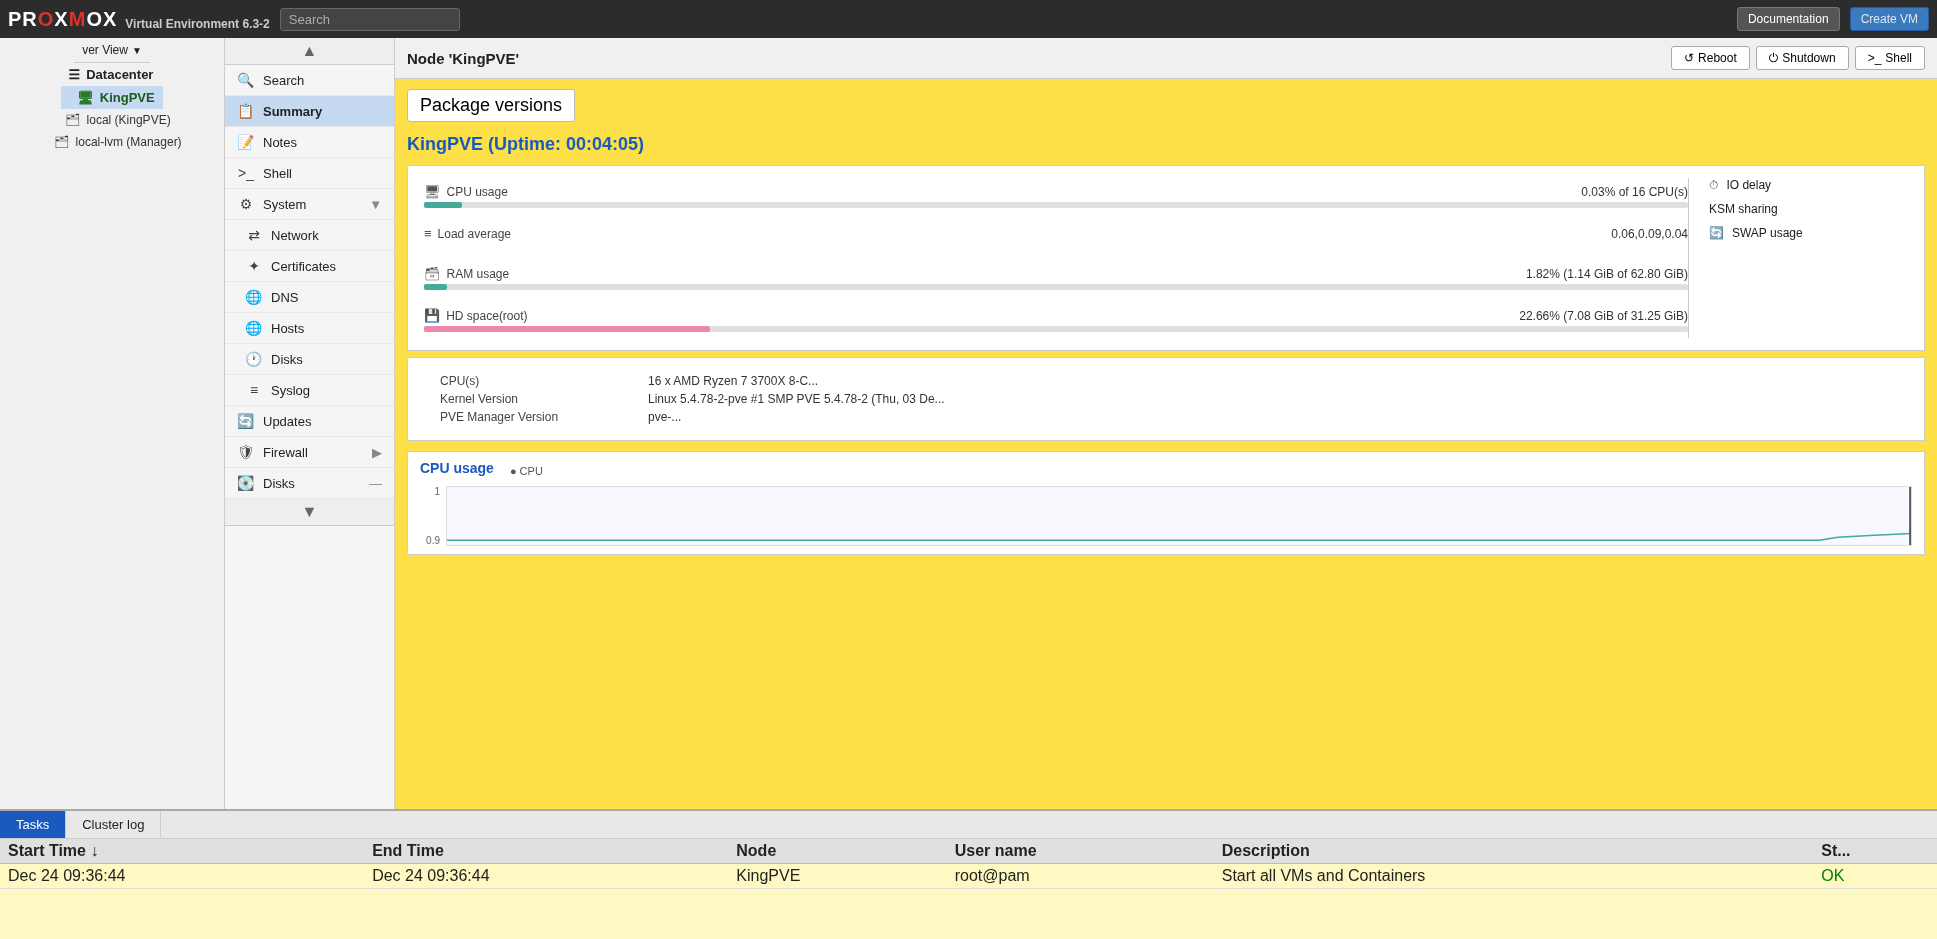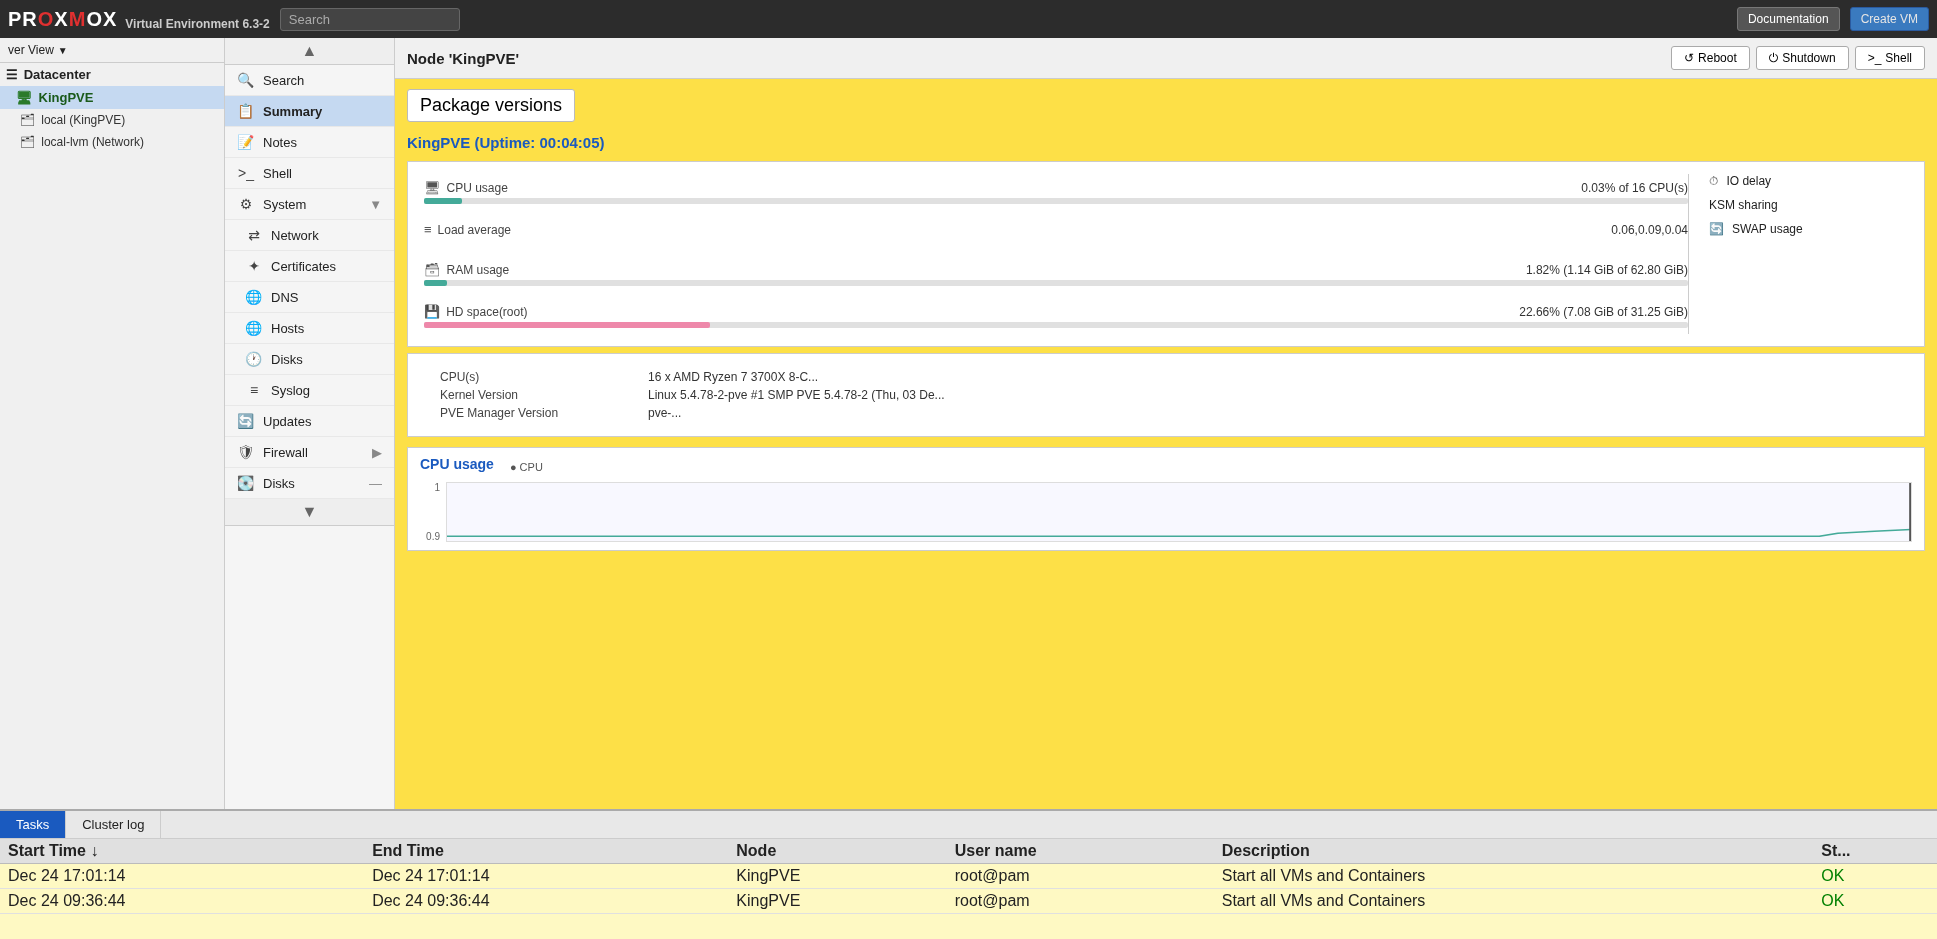--- a/index.html
+++ b/index.html
@@ -23,21 +23,21 @@
       border-radius: 3px; cursor: pointer; font-size: 12px;
     }
     #create-vm-btn { background: #3a7abf; border-color: #2a5a9f; }
 
     
     #main-layout { display: flex; height: calc(939px - 38px - 130px); }
 
     
     #sidebar {
       width: 225px; background: #f0f0f0; border-right: 1px solid #ccc;
-      display: flex; flex-direction: column;
+      display: flex; flex-direction: column; align-items: center;
     }
     #view-select {
       padding: 5px 8px; border-bottom: 1px solid #ccc;
       display: flex; align-items: center; gap: 4px;
     }
     .tree-item {
       padding: 4px 8px 4px 12px; cursor: pointer; display: flex; align-items: center; gap: 6px;
       font-size: 13px;
     }
     .tree-item.active { background: #c5d9f1; }
@@ -80,21 +80,21 @@
     #content-body { flex: 1; overflow-y: auto; padding: 10px 12px; }
 
     
     #pkg-btn {
       background: #fff; border: 1px solid #bbb; padding: 5px 12px;
       border-radius: 3px; cursor: pointer; font-size: 18px; margin-bottom: 12px;
     }
 
     
     .summary-title {
-      color: #1a5abf; font-size: 15px; font-weight: bold; margin-bottom: 10px;
+      color: #1a5abf; font-size: 18px; font-weight: bold; margin-bottom: 10px;
     }
     .stat-label { color: #444; font-size: 12px; display: flex; align-items: center; gap: 6px; }
     .stat-value { color: #333; font-size: 12px; margin-left: auto; text-align: right; }
     .stat-bar-container { width: 100%; background: #e0e0e0; height: 6px; border-radius: 2px; margin-top: 2px; }
     .stat-bar { height: 6px; border-radius: 2px; }
     .cpu-bar { background: #4a9; width: 3%; }
     .ram-bar { background: #4a9; width: 1.82%; }
     .hd-bar { background: #e8a; width: 22.66%; }
     .stat-block { padding: 6px 0; }
     .side-stats { border-left: 1px solid #ccc; padding-left: 16px; }
@@ -163,21 +163,21 @@
     <div class="tree-item active tree-node" style="padding-left:16px;">
       <span style="color:#2a7a2a;">🖥</span>
       <span>KingPVE</span>
     </div>
     <div class="tree-item tree-storage">
       <span>🗂</span>
       <span>local (KingPVE)</span>
     </div>
     <div class="tree-item tree-storage">
       <span>🗂</span>
-      <span>local-lvm (Network)</span>
+      <span>local-lvm (Manager)</span>
     </div>
     <div style="flex:1;"></div>
   </div>
 
   <div id="nav-panel">
     <div class="nav-scroll-btn">▲</div>
 
     <div class="nav-item">
       <span class="nav-icon">🔍</span>
       <span>Search</span>
@@ -379,28 +379,20 @@
         <tr>
           <th>Start Time ↓</th>
           <th>End Time</th>
           <th>Node</th>
           <th>User name</th>
           <th>Description</th>
           <th>St...</th>
         </tr>
       </thead>
       <tbody id="tasks-body">
-      <tr>
-    <td>Dec 24 17:01:14</td>
-    <td>Dec 24 17:01:14</td>
-    <td>KingPVE</td>
-    <td>root@pam</td>
-    <td>Start all VMs and Containers</td>
-    <td class="task-ok">OK</td>
-  </tr>
           <tr>
     <td>Dec 24 09:36:44</td>
     <td>Dec 24 09:36:44</td>
     <td>KingPVE</td>
     <td>root@pam</td>
     <td>Start all VMs and Containers</td>
     <td class="task-ok">OK</td>
   </tr>
         </tbody>
     </table>

